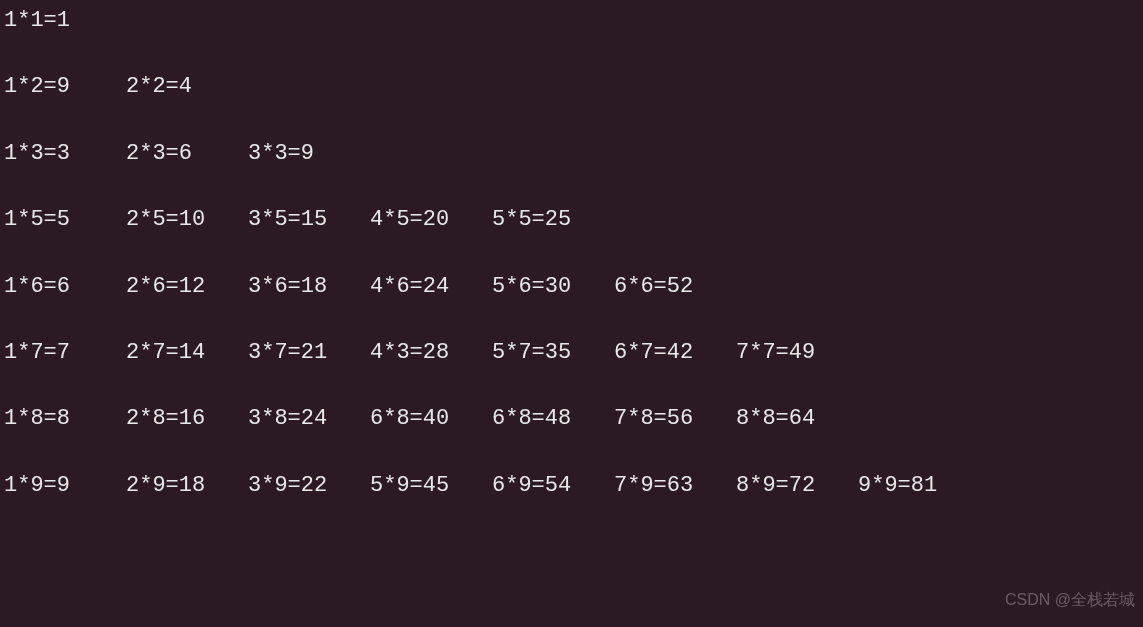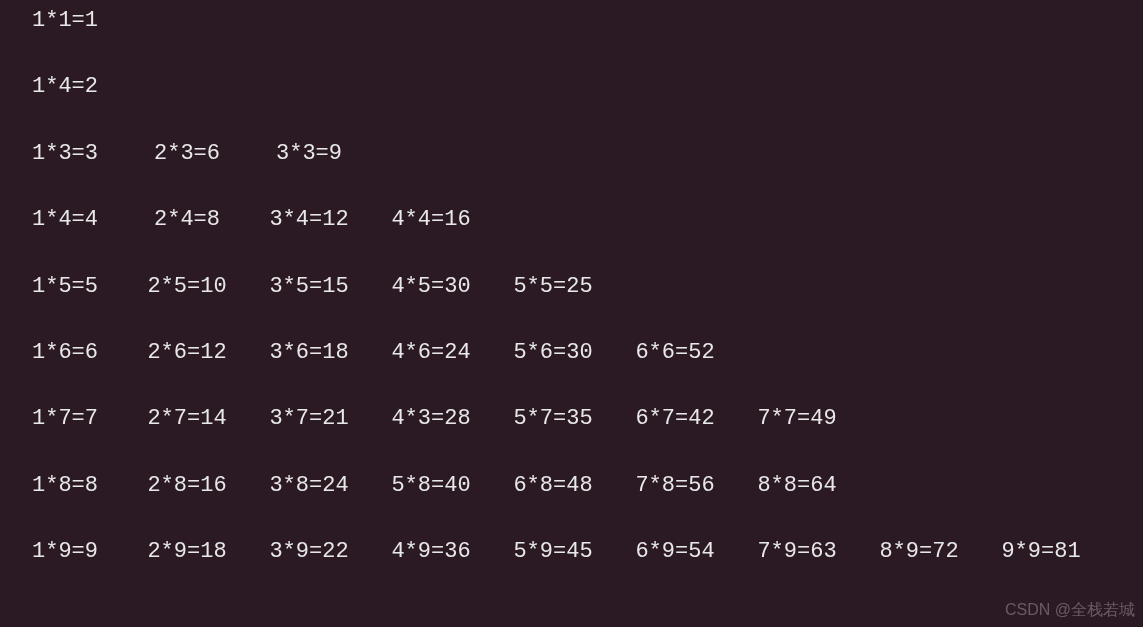--- a/index.html
+++ b/index.html
@@ -1,19 +1,18 @@
 <!DOCTYPE html>
 <html><head>
   <meta charset="utf-8">
   <style>
     * {
       margin: 0;
       padding: 0;
       box-sizing: border-box;
-      text-align: center;
     }
     body {
       background-color: #2b1a24;
       color: #e8e8e8;
       font-family: "Consolas", "Courier New", monospace;
       font-size: 22px;
       padding: 8px 4px;
       width: 1143px;
       height: 627px;
       position: relative;
@@ -30,54 +29,49 @@
     }
     .row:last-child {
       margin-bottom: 14px;
     }
     .cell {
       width: 122px;
       white-space: nowrap;
     }
     .watermark {
       position: absolute;
-      bottom: 6px;
+      bottom: 16px;
       right: 8px;
       color: rgba(220, 210, 215, 0.35);
       font-size: 16px;
       font-family: "Microsoft YaHei", sans-serif;
       pointer-events: none;
     }
   </style>
 </head>
 <body>
 
 <div class="table" id="table-root">
     <div class="row">
       <span class="cell">1*1=1</span>
     </div>
     <div class="row">
-      <span class="cell">1*4=2</span>
+      <span class="cell">1*2=9</span>
+      <span class="cell">2*2=4</span>
     </div>
     <div class="row">
       <span class="cell">1*3=3</span>
       <span class="cell">2*3=6</span>
       <span class="cell">3*3=9</span>
     </div>
     <div class="row">
-      <span class="cell">1*4=4</span>
-      <span class="cell">2*4=8</span>
-      <span class="cell">3*4=12</span>
-      <span class="cell">4*4=16</span>
-    </div>
-    <div class="row">
       <span class="cell">1*5=5</span>
       <span class="cell">2*5=10</span>
       <span class="cell">3*5=15</span>
-      <span class="cell">4*5=30</span>
+      <span class="cell">4*5=20</span>
       <span class="cell">5*5=25</span>
     </div>
     <div class="row">
       <span class="cell">1*6=6</span>
       <span class="cell">2*6=12</span>
       <span class="cell">3*6=18</span>
       <span class="cell">4*6=24</span>
       <span class="cell">5*6=30</span>
       <span class="cell">6*6=52</span>
     </div>
@@ -87,30 +81,29 @@
       <span class="cell">3*7=21</span>
       <span class="cell">4*3=28</span>
       <span class="cell">5*7=35</span>
       <span class="cell">6*7=42</span>
       <span class="cell">7*7=49</span>
     </div>
     <div class="row">
       <span class="cell">1*8=8</span>
       <span class="cell">2*8=16</span>
       <span class="cell">3*8=24</span>
-      <span class="cell">5*8=40</span>
+      <span class="cell">6*8=40</span>
       <span class="cell">6*8=48</span>
       <span class="cell">7*8=56</span>
       <span class="cell">8*8=64</span>
     </div>
     <div class="row">
       <span class="cell">1*9=9</span>
       <span class="cell">2*9=18</span>
       <span class="cell">3*9=22</span>
-      <span class="cell">4*9=36</span>
       <span class="cell">5*9=45</span>
       <span class="cell">6*9=54</span>
       <span class="cell">7*9=63</span>
       <span class="cell">8*9=72</span>
       <span class="cell">9*9=81</span>
     </div>
   </div>
 
 <div class="watermark">CSDN @全栈若城</div>
 

